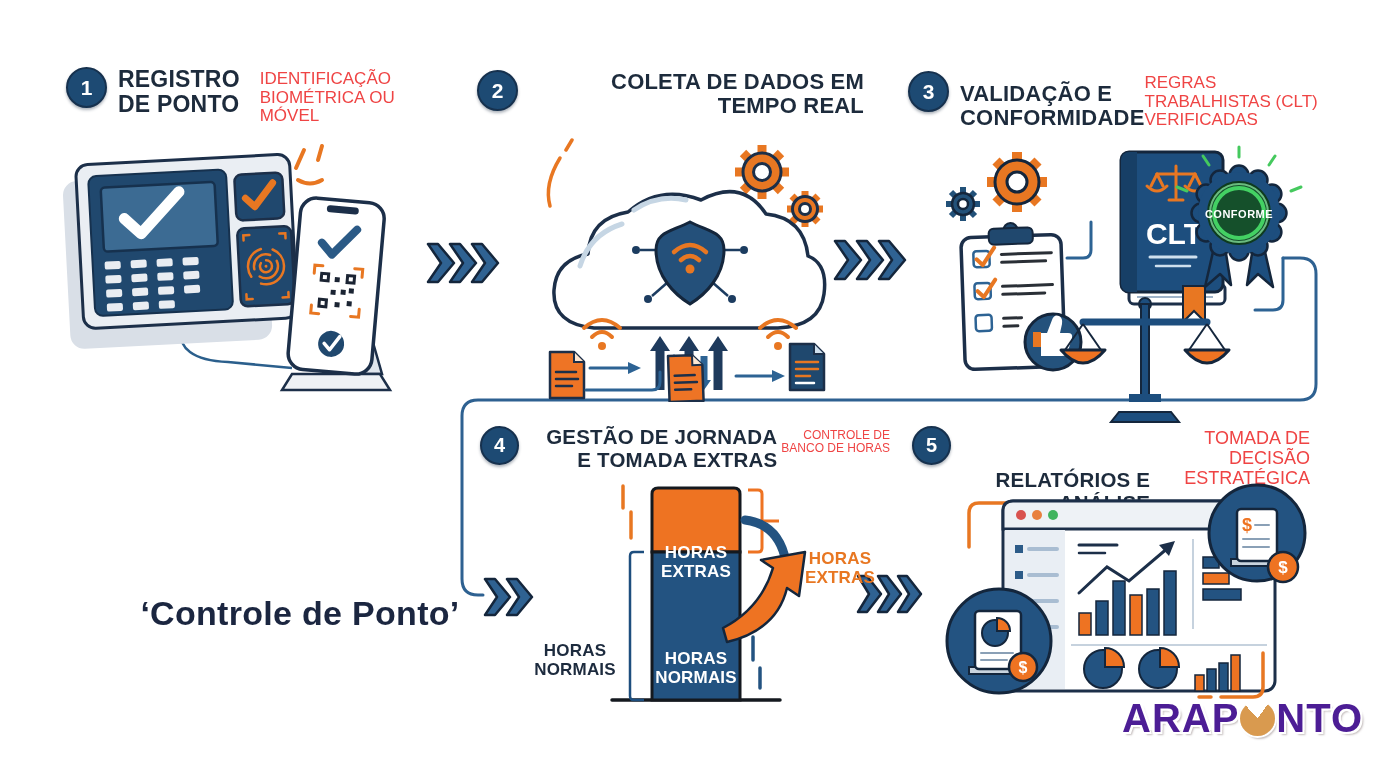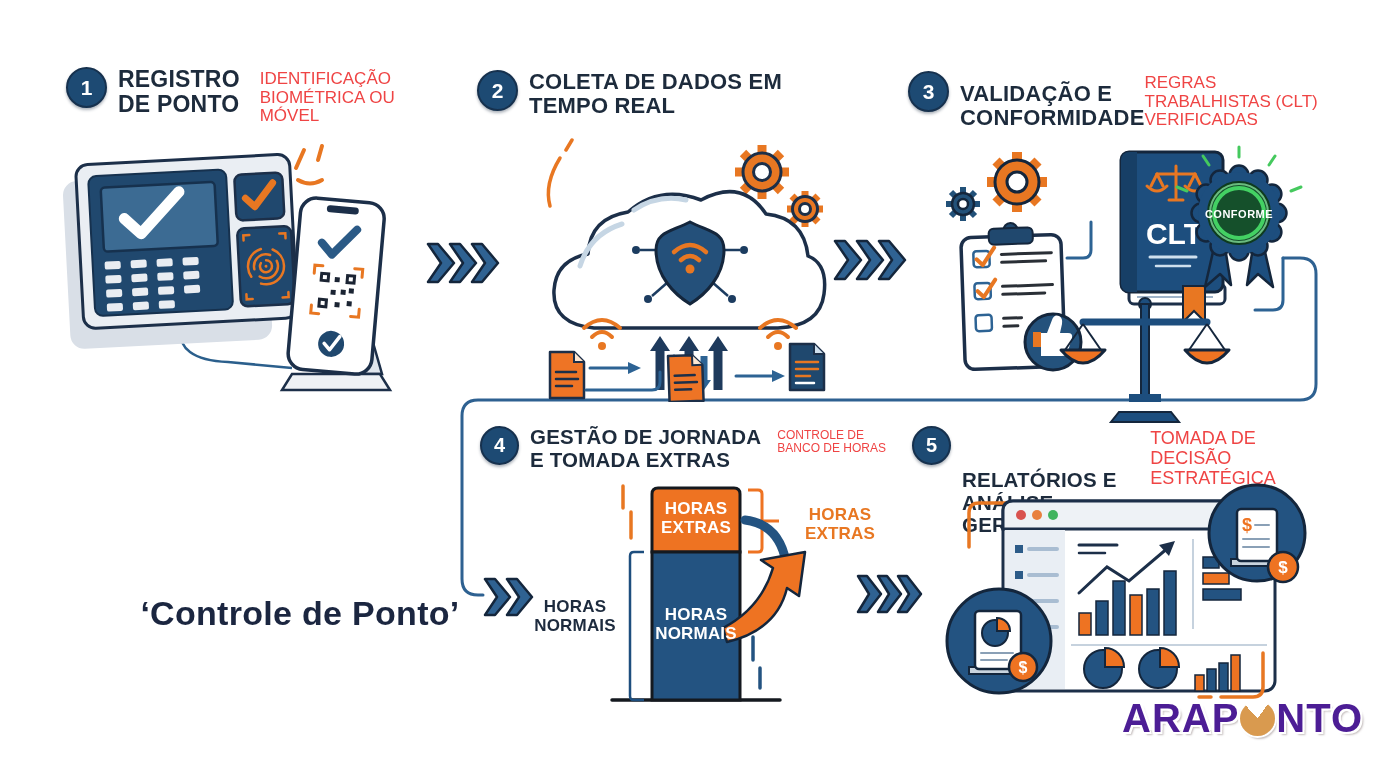--- a/index.html
+++ b/index.html
@@ -6,25 +6,25 @@
   #stage{position:relative;width:1376px;height:768px;background:#ffffff;overflow:hidden;
          font-family:"Liberation Sans",sans-serif;}
   .abs{position:absolute;}
   .step-header{position:absolute;display:flex;gap:11px;align-items:flex-start;}
   .num{flex:0 0 auto;width:37px;height:37px;border-radius:50%;background:#1d4a73;color:#fff;
        font-weight:700;font-size:21px;display:flex;align-items:center;justify-content:center;
        border:2px solid #16314e;box-shadow:0 2px 3px rgba(20,38,60,.35);}
   .htext{display:flex;}
   .htext .t{font-size:22px;font-weight:800;color:#1d2b3c;letter-spacing:.2px;line-height:1.1;}
   .htext .s{font-size:17px;font-weight:400;color:#ef4444;margin-top:3px;line-height:1.1;}
-  .center .t,.center .s{text-align:left;}
+  .center .t,.center .s{text-align:right;}
   .left .t,.left .s{text-align:left;}
   .flow-title{position:absolute;left:128px;top:594px;width:344px;text-align:center;
               font-size:34px;font-weight:700;color:#1b2640;letter-spacing:.3px;}
-  .bar-label{position:absolute;font-size:17px;font-weight:800;line-height:1.1;text-align:center;letter-spacing:.2px;}
+  .bar-label{position:absolute;font-size:17px;font-weight:800;line-height:1.1;text-align:center;letter-spacing:.2px;margin-top:44px;}
   .logo{position:absolute;left:1122px;top:696px;display:flex;align-items:center;
         font-size:40px;font-weight:900;color:#4c1d95;letter-spacing:1px;
         text-shadow:-2px -2px 0 #fff,2px -2px 0 #fff,-2px 2px 0 #fff,2px 2px 0 #fff,3px 3px 2px rgba(90,70,70,.35);}
   .logo .clock{width:35px;height:35px;border-radius:50%;margin:0 1px;
         background:conic-gradient(from 318deg,#ffffff 0 78deg,#d99a4f 78deg 360deg);
         box-shadow:0 0 0 2px #fff,2px 3px 2px rgba(90,70,70,.35);}
   svg{display:block;}
   svg text{font-family:"Liberation Sans",sans-serif;}
 </style>
 </head>

